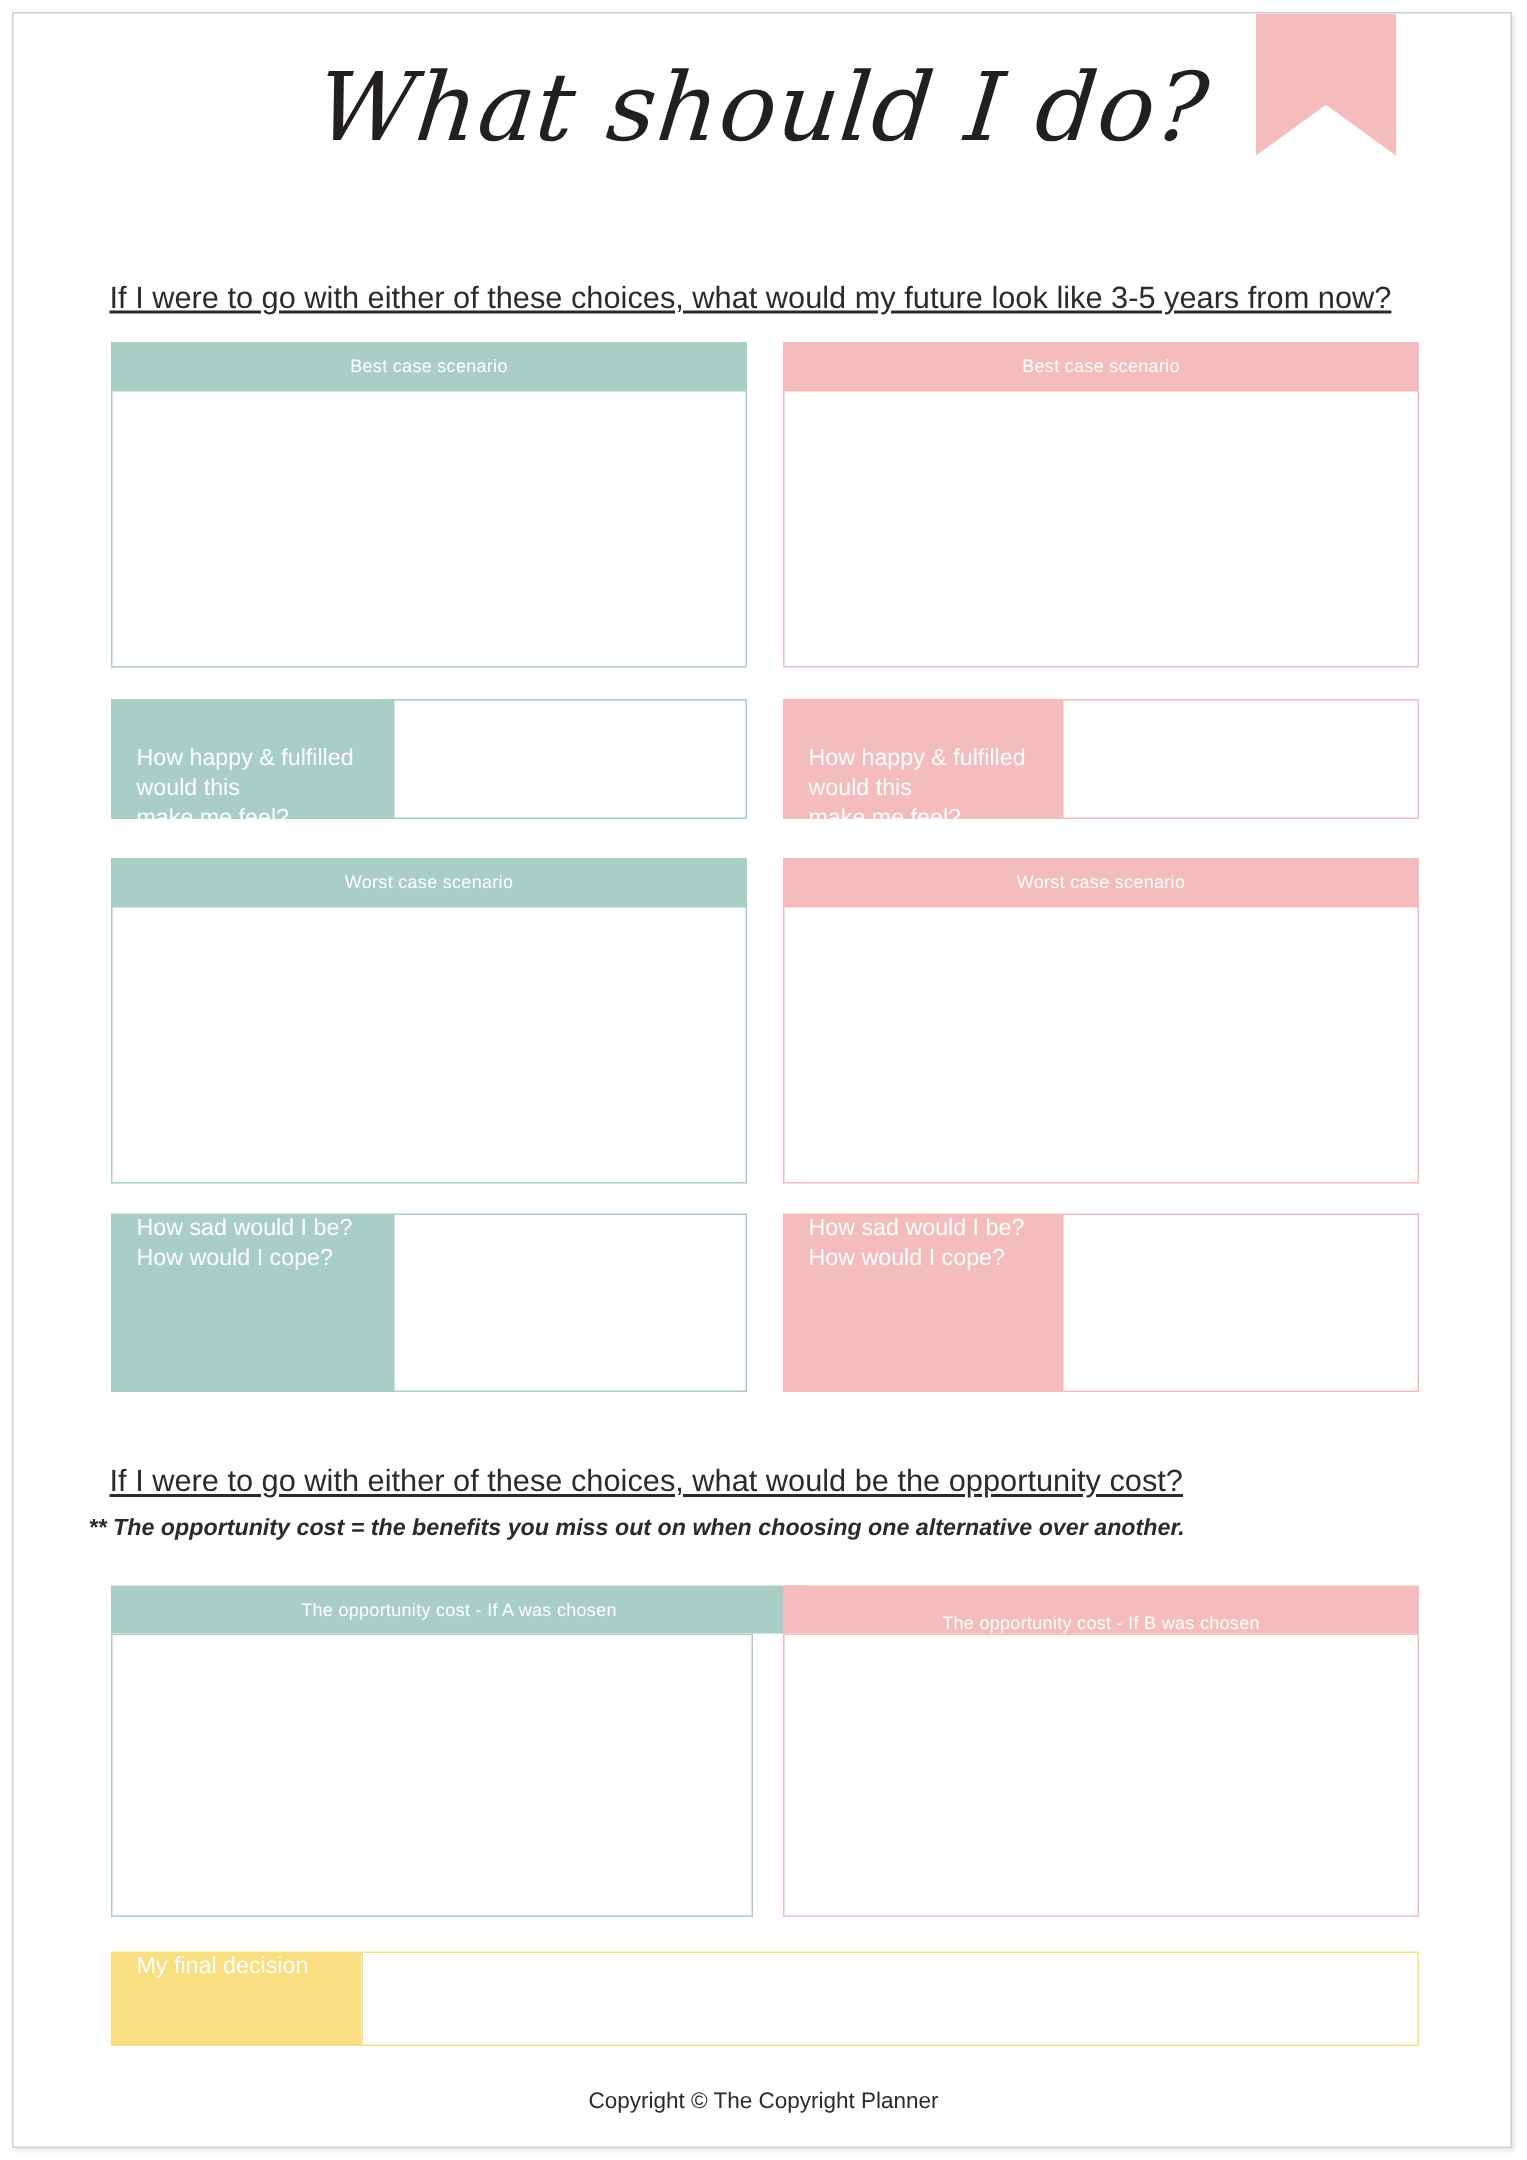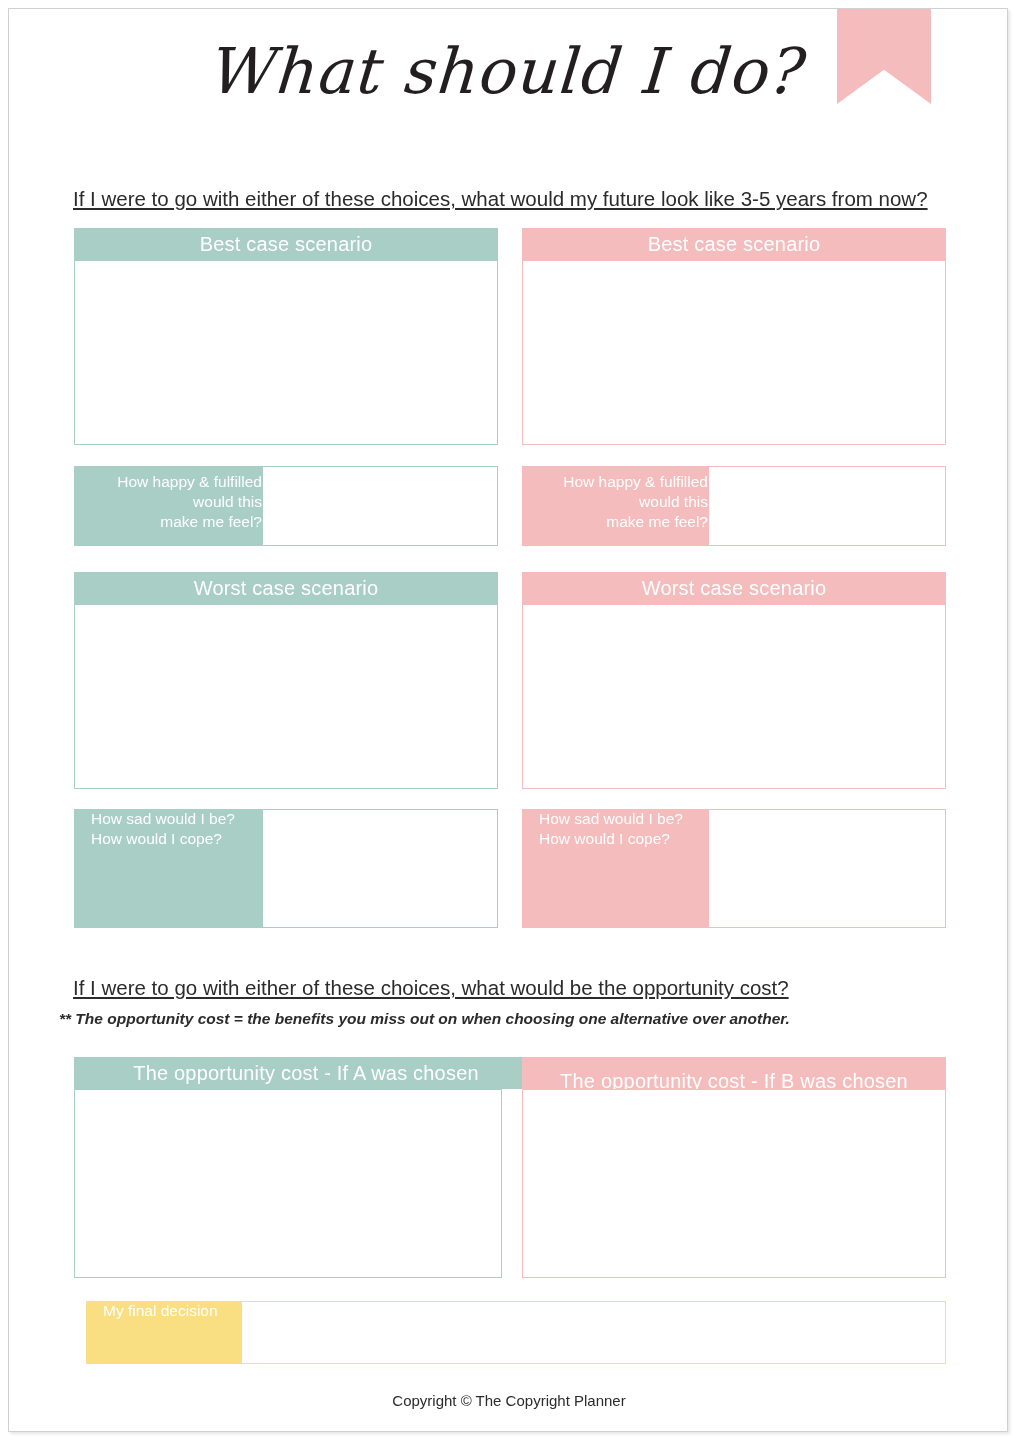--- a/index.html
+++ b/index.html
@@ -76,21 +76,21 @@
     font-weight: bold;
     color: #2b2b2b;
     white-space: nowrap;
   }
 
   
   .hdr {
     position: absolute;
     box-sizing: border-box;
     color: #ffffff;
-    font-size: 20px;
+    font-size: 12px;
     display: flex;
     align-items: center;
     justify-content: center;
     letter-spacing: 0.2px;
   }
   .field {
     position: absolute;
     box-sizing: border-box;
     background: #ffffff;
   }
@@ -106,21 +106,21 @@
     position: absolute;
     box-sizing: border-box;
     color: #ffffff;
     font-size: 15.5px;
     line-height: 1.30;
     padding-left: 17px;
     display: flex;
     flex-direction: column;
     justify-content: flex-start;
   }
-  .sidelabel.top-align { justify-content: flex-start; padding-top: 6px; text-align: right; }
+  .sidelabel.top-align { justify-content: flex-start; padding-top: 30px; }
 
   
   .yellow-bg { background: #fade82; }
   .yellow-brd { border: 1px solid #fade82; }
 
   .footer {
     position: absolute;
     left: 0;
     top: 1383px;
     width: 1000px;
@@ -180,18 +180,18 @@
 
   <div class="question" id="q2">If I were to go with either of these choices, what would be the opportunity cost?</div>
   <div class="note">** The opportunity cost = the benefits you miss out on when choosing one alternative over another.</div>
 
   <div class="hdr teal-bg" style="left:65px; top:1048px; width:464px; height:32px;">The opportunity cost - If A was chosen</div>
   <div class="field teal-brd" style="left:65px; top:1080px; width:428px; height:189px;"></div>
 
   <div class="hdr pink-bg" style="left:513px; top:1048px; width:424px; height:49px;">The opportunity cost - If B was chosen</div>
   <div class="field pink-brd" style="left:513px; top:1080px; width:424px; height:189px;"></div>
 
-  <div class="sidelabel yellow-bg" style="left:65px; top:1292px; width:167px; height:63px;margin-left:12px;">My final decision</div>
+  <div class="sidelabel yellow-bg" style="left:65px; top:1292px; width:167px; height:63px;">My final decision</div>
   <div class="field yellow-brd" style="left:232px; top:1292px; width:705px; height:63px;"></div>
 
   <div class="footer">Copyright © The Copyright Planner</div>
 
 </div>
 
 </body></html>

